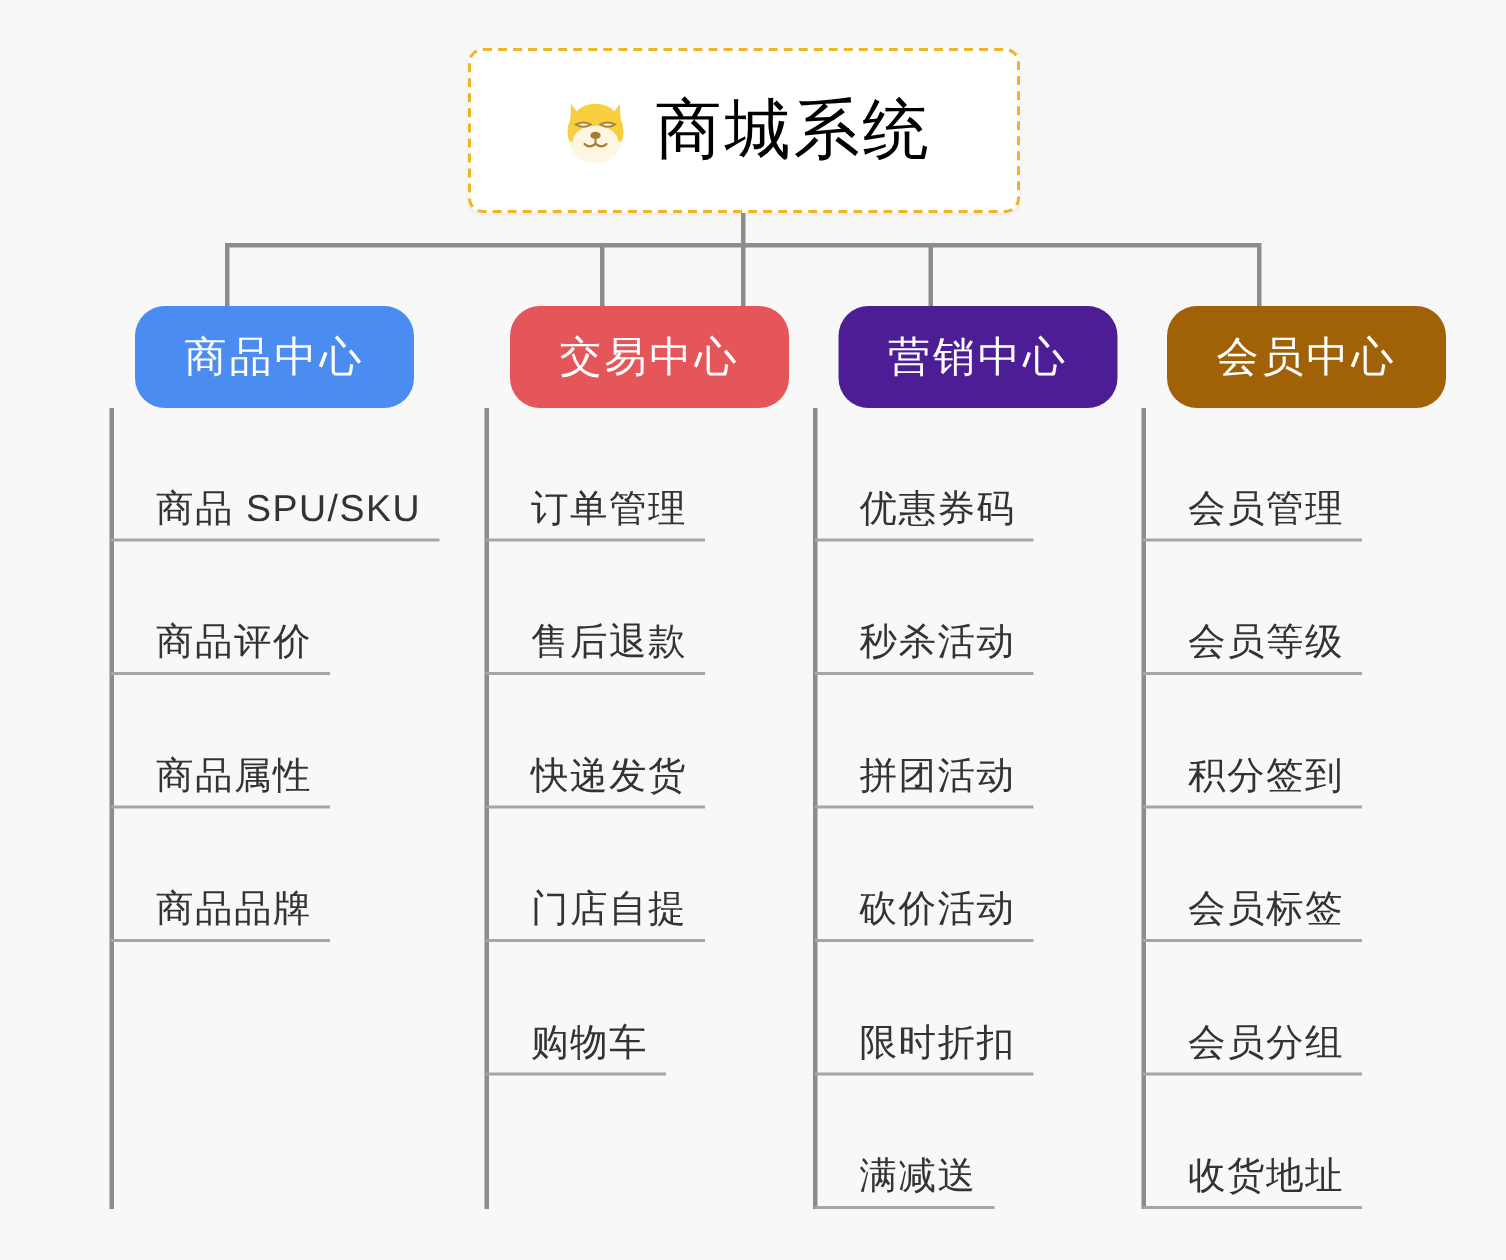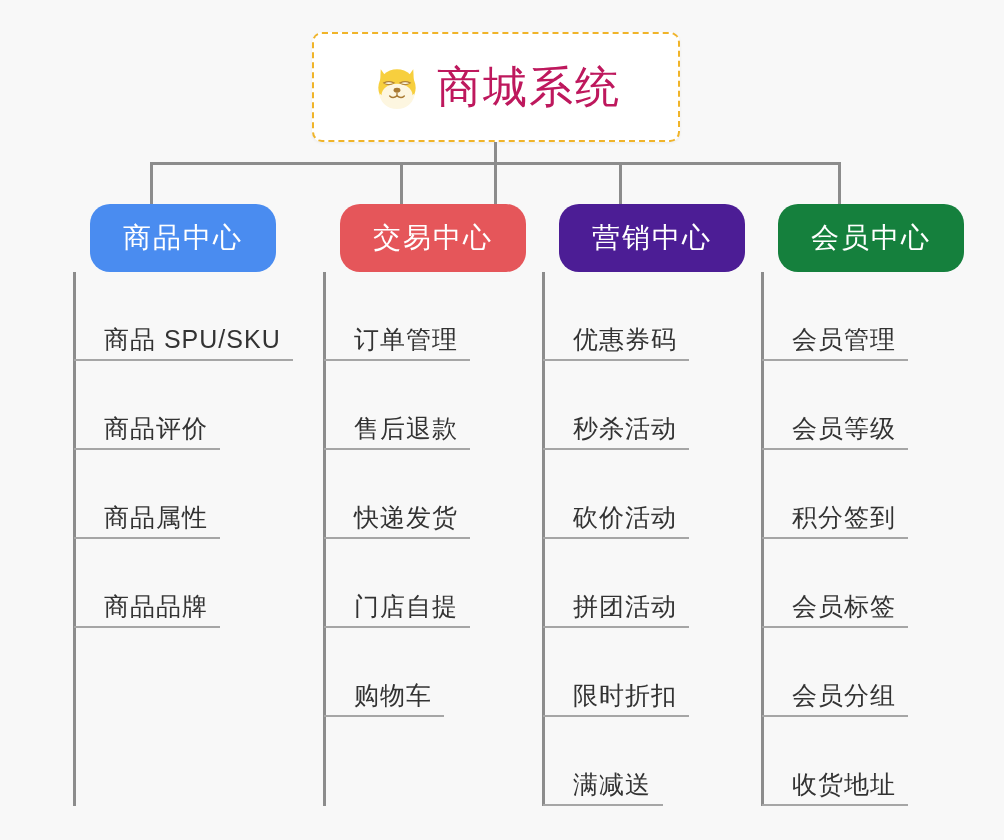--- a/index.html
+++ b/index.html
@@ -122,21 +122,21 @@
       <path d="M32 56 a23 23 0 0 0 21.5 -14.5 a30 30 0 0 1 -43 0 A23 23 0 0 0 32 56 Z" fill="#fdf6e0"></path>
       <path d="M10.5 40 a21.5 19 0 0 0 43 0 a30 26 0 0 1 -43 0 Z" fill="#fdf6e0"></path>
       <ellipse cx="32" cy="42" rx="19" ry="14" fill="#fdf6e0"></ellipse>
       <path d="M16 27 q6 -3 12 0 q-6 4 -12 0 Z" fill="#fffbe8" stroke="#b08238" stroke-width="1.6"></path>
       <path d="M36 27 q6 -3 12 0 q-6 4 -12 0 Z" fill="#fffbe8" stroke="#b08238" stroke-width="1.6"></path>
       <ellipse cx="32" cy="36" rx="4.2" ry="3" fill="#a97a33"></ellipse>
       <path d="M32 39 v4" stroke="#a97a33" stroke-width="1.6" fill="none"></path>
       <path d="M32 43 q-5 4 -9 0" stroke="#a97a33" stroke-width="1.8" fill="none" stroke-linecap="round"></path>
       <path d="M32 43 q5 4 9 0" stroke="#a97a33" stroke-width="1.8" fill="none" stroke-linecap="round"></path>
     </svg>
-    <span class="root-title" style="color: #be185d;">商城系统</span>
+    <span class="root-title" style="color: #000000;">商城系统</span>
   </div>
 
   <div class="conn conn-v" style="left: 494px; top: 142px; height: 63px; background: rgb(140, 140, 140);"></div>
   <div class="conn conn-h" style="left: 150px; top: 162px; width: 690px; background: rgb(140, 140, 140);"></div>
   <div class="conn conn-v" style="left: 150px; top: 162px; height: 44px; background: rgb(140, 140, 140);"></div>
   <div class="conn conn-v" style="left: 400px; top: 162px; height: 44px; background: rgb(140, 140, 140);"></div>
   <div class="conn conn-v" style="left: 619px; top: 162px; height: 44px; background: rgb(140, 140, 140);"></div>
   <div class="conn conn-v" style="left: 838px; top: 162px; height: 44px; background: rgb(140, 140, 140);"></div>
 
   <div class="column" style="left:58px;">
@@ -190,36 +190,36 @@
     </div>
     <div class="trunk" style="left: 15px; top: 68px; height: 534px; background: rgb(140, 140, 140);"></div>
     <div class="leaf-list" style="left:16px;">
       <div class="leaf">
           <span class="leaf-inner" style="border-bottom-color: rgb(166, 166, 166);"><span class="leaf-label">优惠券码</span></span>
         </div>
       <div class="leaf">
           <span class="leaf-inner" style="border-bottom-color: rgb(166, 166, 166);"><span class="leaf-label">秒杀活动</span></span>
         </div>
       <div class="leaf">
+          <span class="leaf-inner" style="border-bottom-color: rgb(166, 166, 166);"><span class="leaf-label">拼团活动</span></span>
+        </div>
+      <div class="leaf">
           <span class="leaf-inner" style="border-bottom-color: rgb(166, 166, 166);"><span class="leaf-label">砍价活动</span></span>
         </div>
       <div class="leaf">
-          <span class="leaf-inner" style="border-bottom-color: rgb(166, 166, 166);"><span class="leaf-label">拼团活动</span></span>
-        </div>
-      <div class="leaf">
           <span class="leaf-inner" style="border-bottom-color: rgb(166, 166, 166);"><span class="leaf-label">限时折扣</span></span>
         </div>
       <div class="leaf">
           <span class="leaf-inner" style="border-bottom-color: rgb(166, 166, 166);"><span class="leaf-label">满减送</span></span>
         </div>
     </div>
   </div>
 
   <div class="column" style="left:746px;">
-    <div class="cat-box" style="width: 186px; background: #15803d;">
+    <div class="cat-box" style="width: 186px; background: #a16207;">
       <span>会员中心</span>
     </div>
     <div class="trunk" style="left: 15px; top: 68px; height: 534px; background: rgb(140, 140, 140);"></div>
     <div class="leaf-list" style="left:16px;">
       <div class="leaf">
           <span class="leaf-inner" style="border-bottom-color: rgb(166, 166, 166);"><span class="leaf-label">会员管理</span></span>
         </div>
       <div class="leaf">
           <span class="leaf-inner" style="border-bottom-color: rgb(166, 166, 166);"><span class="leaf-label">会员等级</span></span>
         </div>

